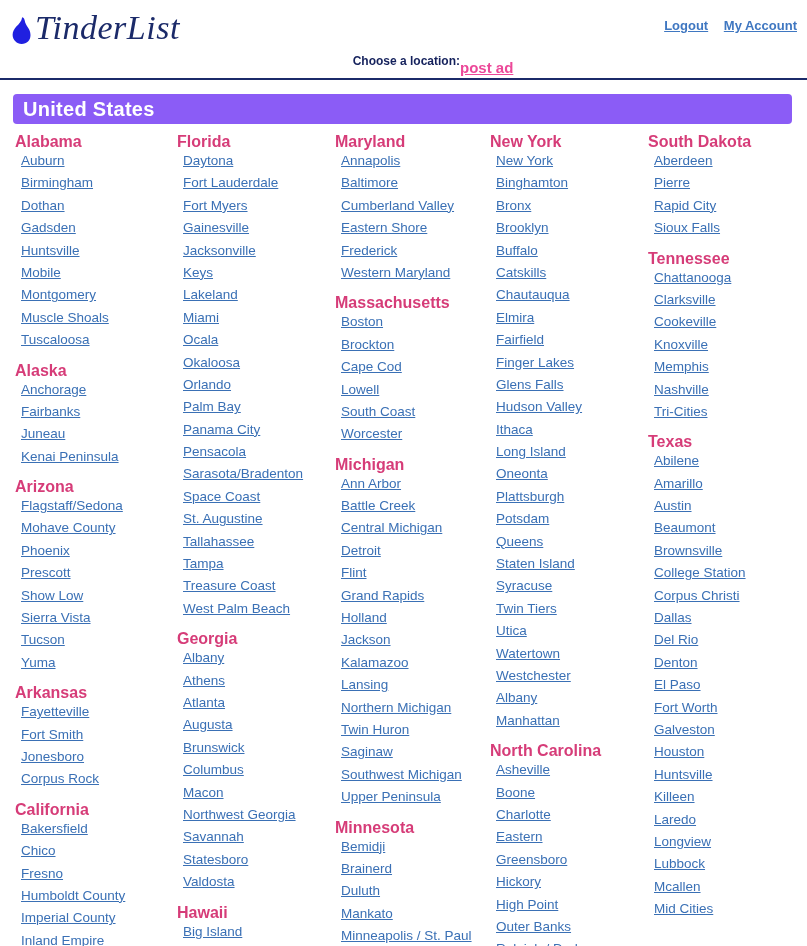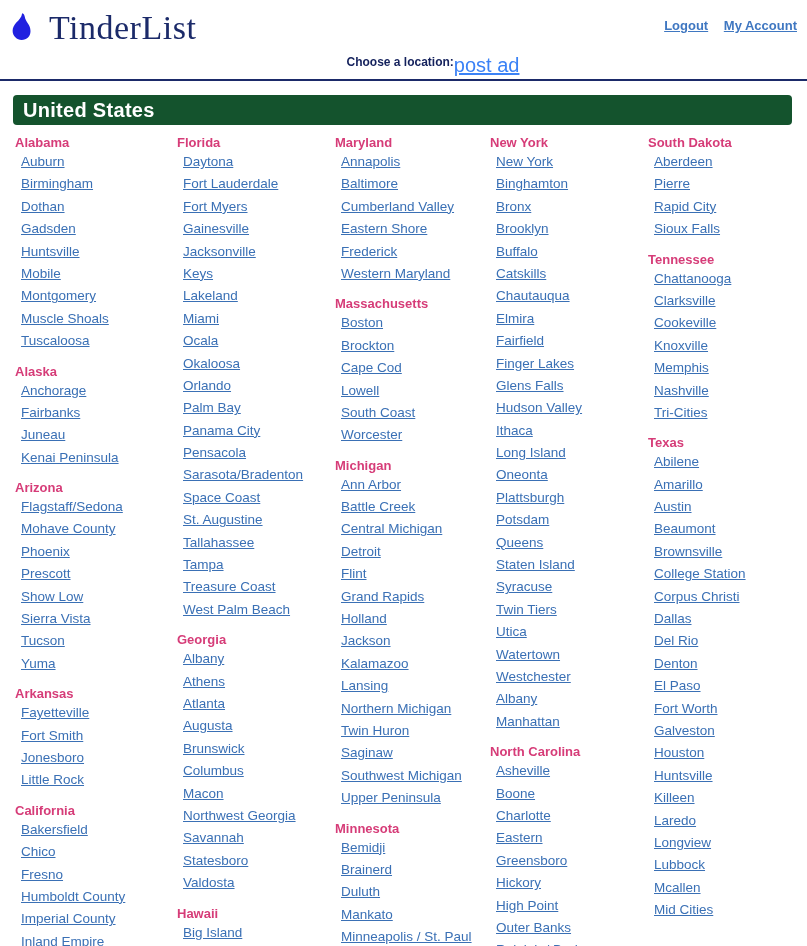--- a/index.html
+++ b/index.html
@@ -2,43 +2,43 @@
 <html><head>
 <meta charset="utf-8">
 <style>
   * { margin:0; padding:0; box-sizing:border-box; }
   html,body { width:807px; height:946px; overflow:hidden; background:#ffffff;
               font-family:"Liberation Sans","DejaVu Sans",sans-serif; }
 
   
   .header { display:flex; justify-content:space-between; align-items:flex-start;
             padding:8px 10px 0 8px; height:50px; }
-  .logo { display:flex; align-items:flex-start; gap:14px; }
+  .logo { display:flex; align-items:flex-end; gap:0;font-style:italic; }
   .logo svg { width:27px; height:32px; margin-top:4px; }
   .logo-text { font-family:"Liberation Serif","DejaVu Serif",serif; font-size:34px;
                color:#1b2a69; letter-spacing:0.5px; line-height:40px; }
   .top-links { padding-top:10px; font-size:13px; }
   .top-links a { color:#3f77c1; text-decoration:underline; margin-left:12px; font-weight:700; }
 
   
   .subheader { display:flex; justify-content:center; align-items:flex-end;
                padding:4px 8px 0 24px;margin-left:43px; }
   .choose-label { font-size:12px; font-weight:bold; color:#14215c; padding-bottom:8px; }
-  .post-ad { font-size:20px; font-weight:normal; color:#3b82f6; text-decoration:underline; }
+  .post-ad { font-size:15px; font-weight:bold; color:#ec4899; text-decoration:underline; }
   hr.rule { border:none; border-top:2px solid #1b2a69; margin:2px 0 0 0; }
 
   
-  .banner { margin:14px 15px 0 13px; height:30px; background:#14532d; border-radius:4px;
+  .banner { margin:14px 15px 0 13px; height:30px; background:#8b5cf6; border-radius:4px;
             display:flex; align-items:center; padding-left:10px; }
   .banner-title { color:#ffffff; font-size:20px; font-weight:bold; letter-spacing:0.3px; }
 
   
   .columns { display:grid; grid-template-columns:162px 158px 155px 158px 159px;
              margin-left:15px; align-items:start; }
-  .state-name { font-size:13px; font-weight:bold; color:#d63c78;
+  .state-name { font-size:16px; font-weight:bold; color:#d63c78;
                 height:19px; line-height:19px; margin-top:8px; }
   ul.cities { list-style:none; padding-left:6px; }
   ul.cities li { height:22.4px; }
   ul.cities a { color:#3a70b5; font-size:13.5px; text-decoration:underline; }
 </style>
 </head>
 <body>
 
 <div class="header">
   <div class="logo">
@@ -100,21 +100,21 @@
           <li><a href="#">Tucson</a></li>
           <li><a href="#">Yuma</a></li>
         </ul>
       </div>
       <div class="state">
         <div class="state-name">Arkansas</div>
         <ul class="cities">
           <li><a href="#">Fayetteville</a></li>
           <li><a href="#">Fort Smith</a></li>
           <li><a href="#">Jonesboro</a></li>
-          <li><a href="#">Little Rock</a></li>
+          <li><a href="#">Corpus Rock</a></li>
         </ul>
       </div>
       <div class="state">
         <div class="state-name">California</div>
         <ul class="cities">
           <li><a href="#">Bakersfield</a></li>
           <li><a href="#">Chico</a></li>
           <li><a href="#">Fresno</a></li>
           <li><a href="#">Humboldt County</a></li>
           <li><a href="#">Imperial County</a></li>

